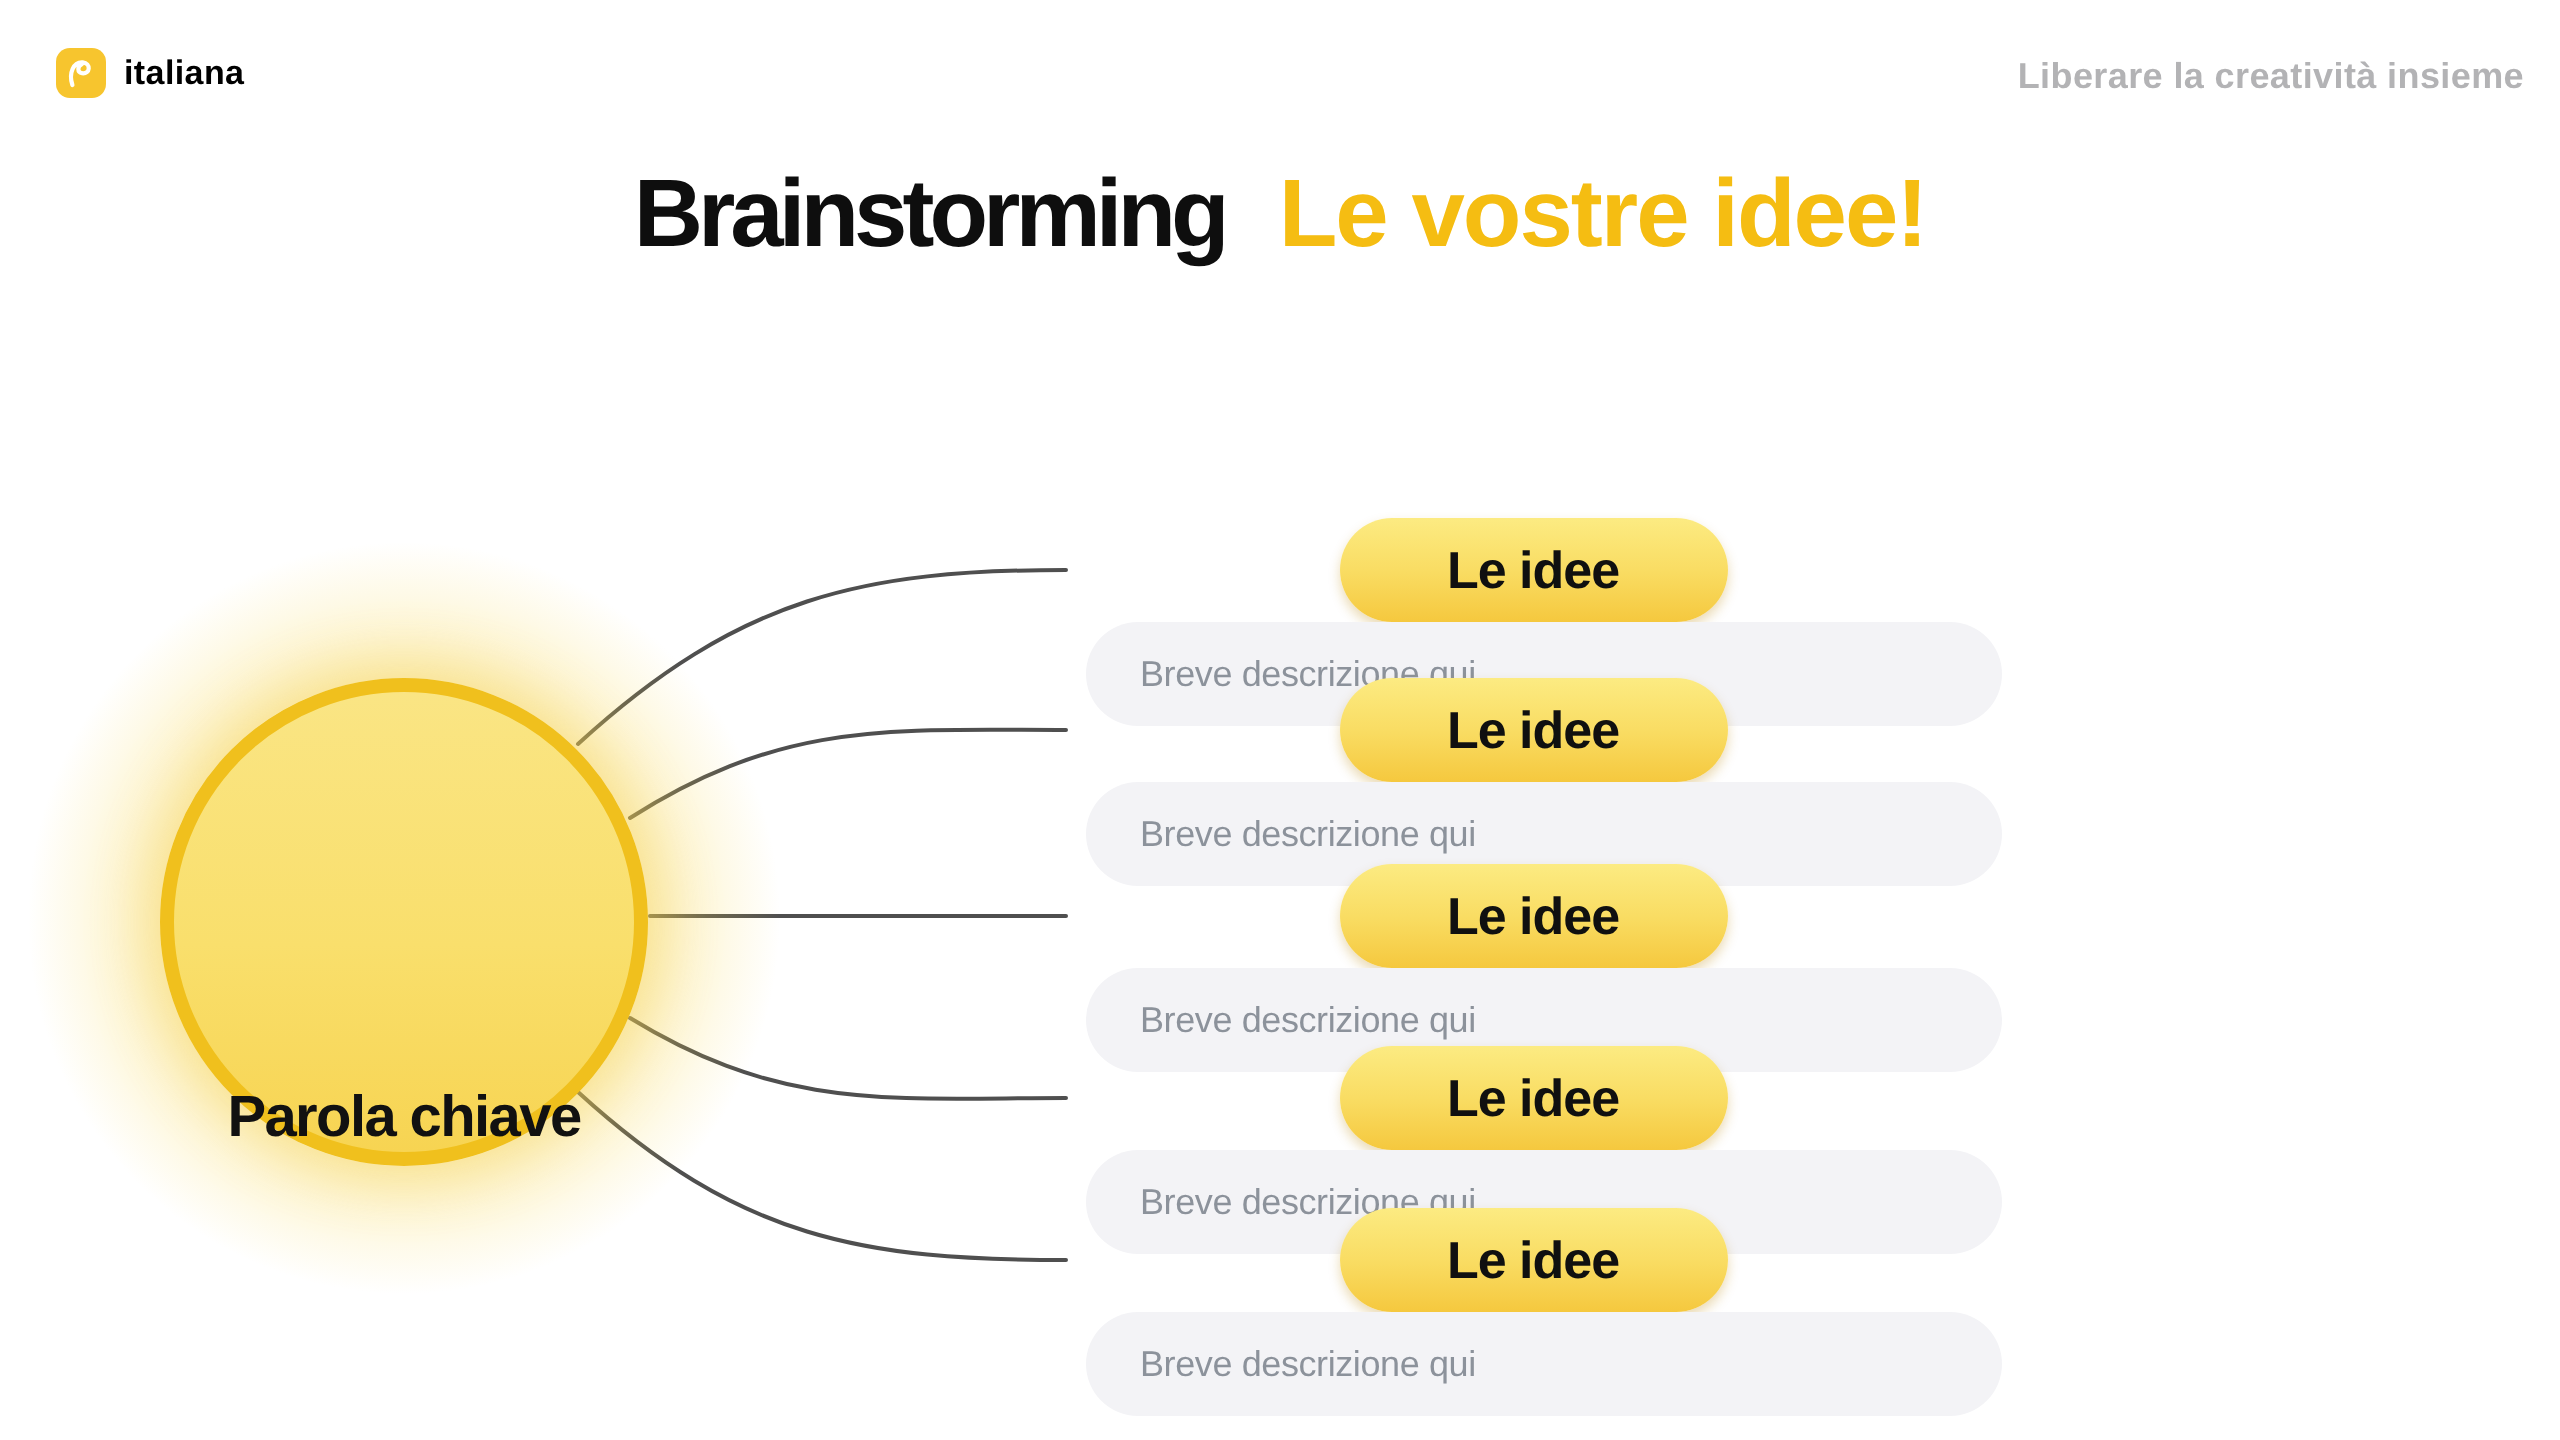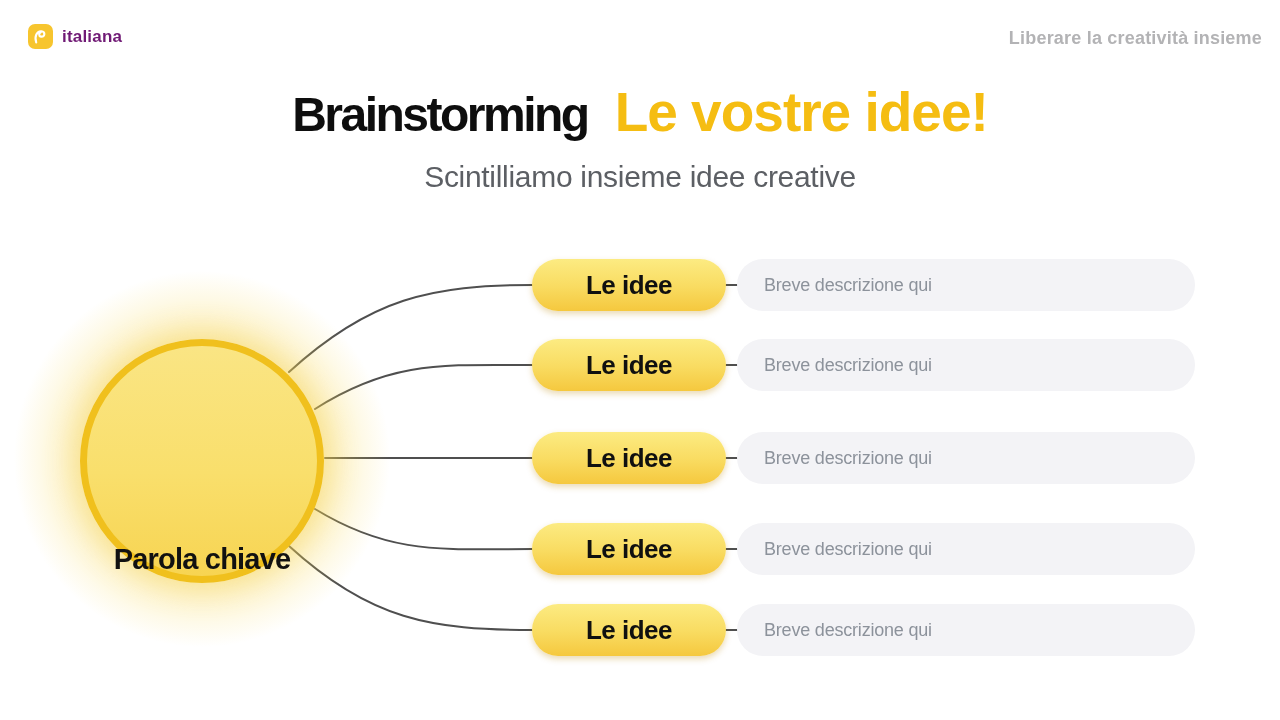--- a/index.html
+++ b/index.html
@@ -15,39 +15,39 @@
   .brand {
     position: absolute; left: 28px; top: 24px;
     display: flex; align-items: center; gap: 9px;
   }
   .brand-logo {
     width: 25px; height: 25px; border-radius: 7px;
     background: #F7C52E; position: relative; flex: 0 0 auto;
   }
   .brand-logo svg { position: absolute; inset: 0; }
   .brand-name {
-    font-size: 17px; font-weight: 700; color: #701a75; letter-spacing: 0.2px;
+    font-size: 17px; font-weight: 700; color: #000000; letter-spacing: 0.2px;
   }
   .tagline {
     position: absolute; right: 18px; top: 28px;
     font-size: 18px; font-weight: 700; color: #B3B3B5; letter-spacing: 0.2px;
   }
 
   
   .title-block {
     position: absolute; top: 80px; left: 0; width: 1280px; text-align: center;
   }
   .title-row {
     display: inline-flex; align-items: baseline; white-space: nowrap;
   }
   .title-main {
     font-size: 48px; font-weight: 800; color: #0E0E0E; letter-spacing: -2.5px;
   }
   .title-accent {
-    font-size: 55px; font-weight: 800; color: #F5BD12;
+    font-size: 48px; font-weight: 800; color: #F5BD12;
     margin-left: 27px; letter-spacing: -1px;
   }
   .subtitle {
     margin-top: 16px; font-size: 30px; font-weight: 400;
     color: #5C5F64; letter-spacing: -0.3px;
   }
 
   
   .glow {
     position: absolute; left: 12px; top: 269px; width: 380px; height: 380px;
@@ -65,21 +65,21 @@
     display: flex; align-items: flex-end; justify-content: center;
     box-shadow: 0 0 30px 6px rgba(244,205,70,0.45);
   }
   .keyword-label {
     font-size: 29px; font-weight: 800; color: #111111; letter-spacing: -0.8px;
   }
 
   .connectors { position: absolute; inset: 0; pointer-events: none; }
 
   .branch-row {
-    position: absolute; left: 532px; display: flex; align-items: center;
+    position: absolute; left: 532px; display: flex; align-items: center; flex-direction: column;
   }
   .pill {
     width: 194px; height: 52px; border-radius: 26px;
     background: linear-gradient(180deg, #FCEB82 0%, #F9DC62 52%, #F5C83E 100%);
     box-shadow: 0 3px 6px rgba(186,134,8,0.30);
     display: flex; align-items: center; justify-content: center;
     flex: 0 0 auto;
   }
   .pill-label {
     font-size: 26px; font-weight: 800; color: #101010; letter-spacing: -0.5px;
@@ -110,21 +110,20 @@
     </div>
     <span class="brand-name">italiana</span>
   </div>
   <div class="tagline">Liberare la creatività insieme</div>
 
   <div class="title-block">
     <div class="title-row">
       <span class="title-main">Brainstorming</span>
       <span class="title-accent">Le vostre idee!</span>
     </div>
-    <div class="subtitle">Scintilliamo insieme idee creative</div>
   </div>
 
   <svg class="connectors" width="1280" height="720" viewBox="0 0 1280 720">
     <g fill="none" stroke="#4F4F4F" stroke-width="2" stroke-linecap="round">
       <path d="M 289 372 C 370 298 432 285 533 285"></path>
       <path d="M 315 409 C 392 360 445 365 533 365"></path>
       <path d="M 325 458 L 533 458"></path>
       <path d="M 315 509 C 392 556 445 549 533 549"></path>
       <path d="M 289 546 C 370 620 432 630 533 630"></path>
       <path d="M 723 285 L 740 285"></path>

